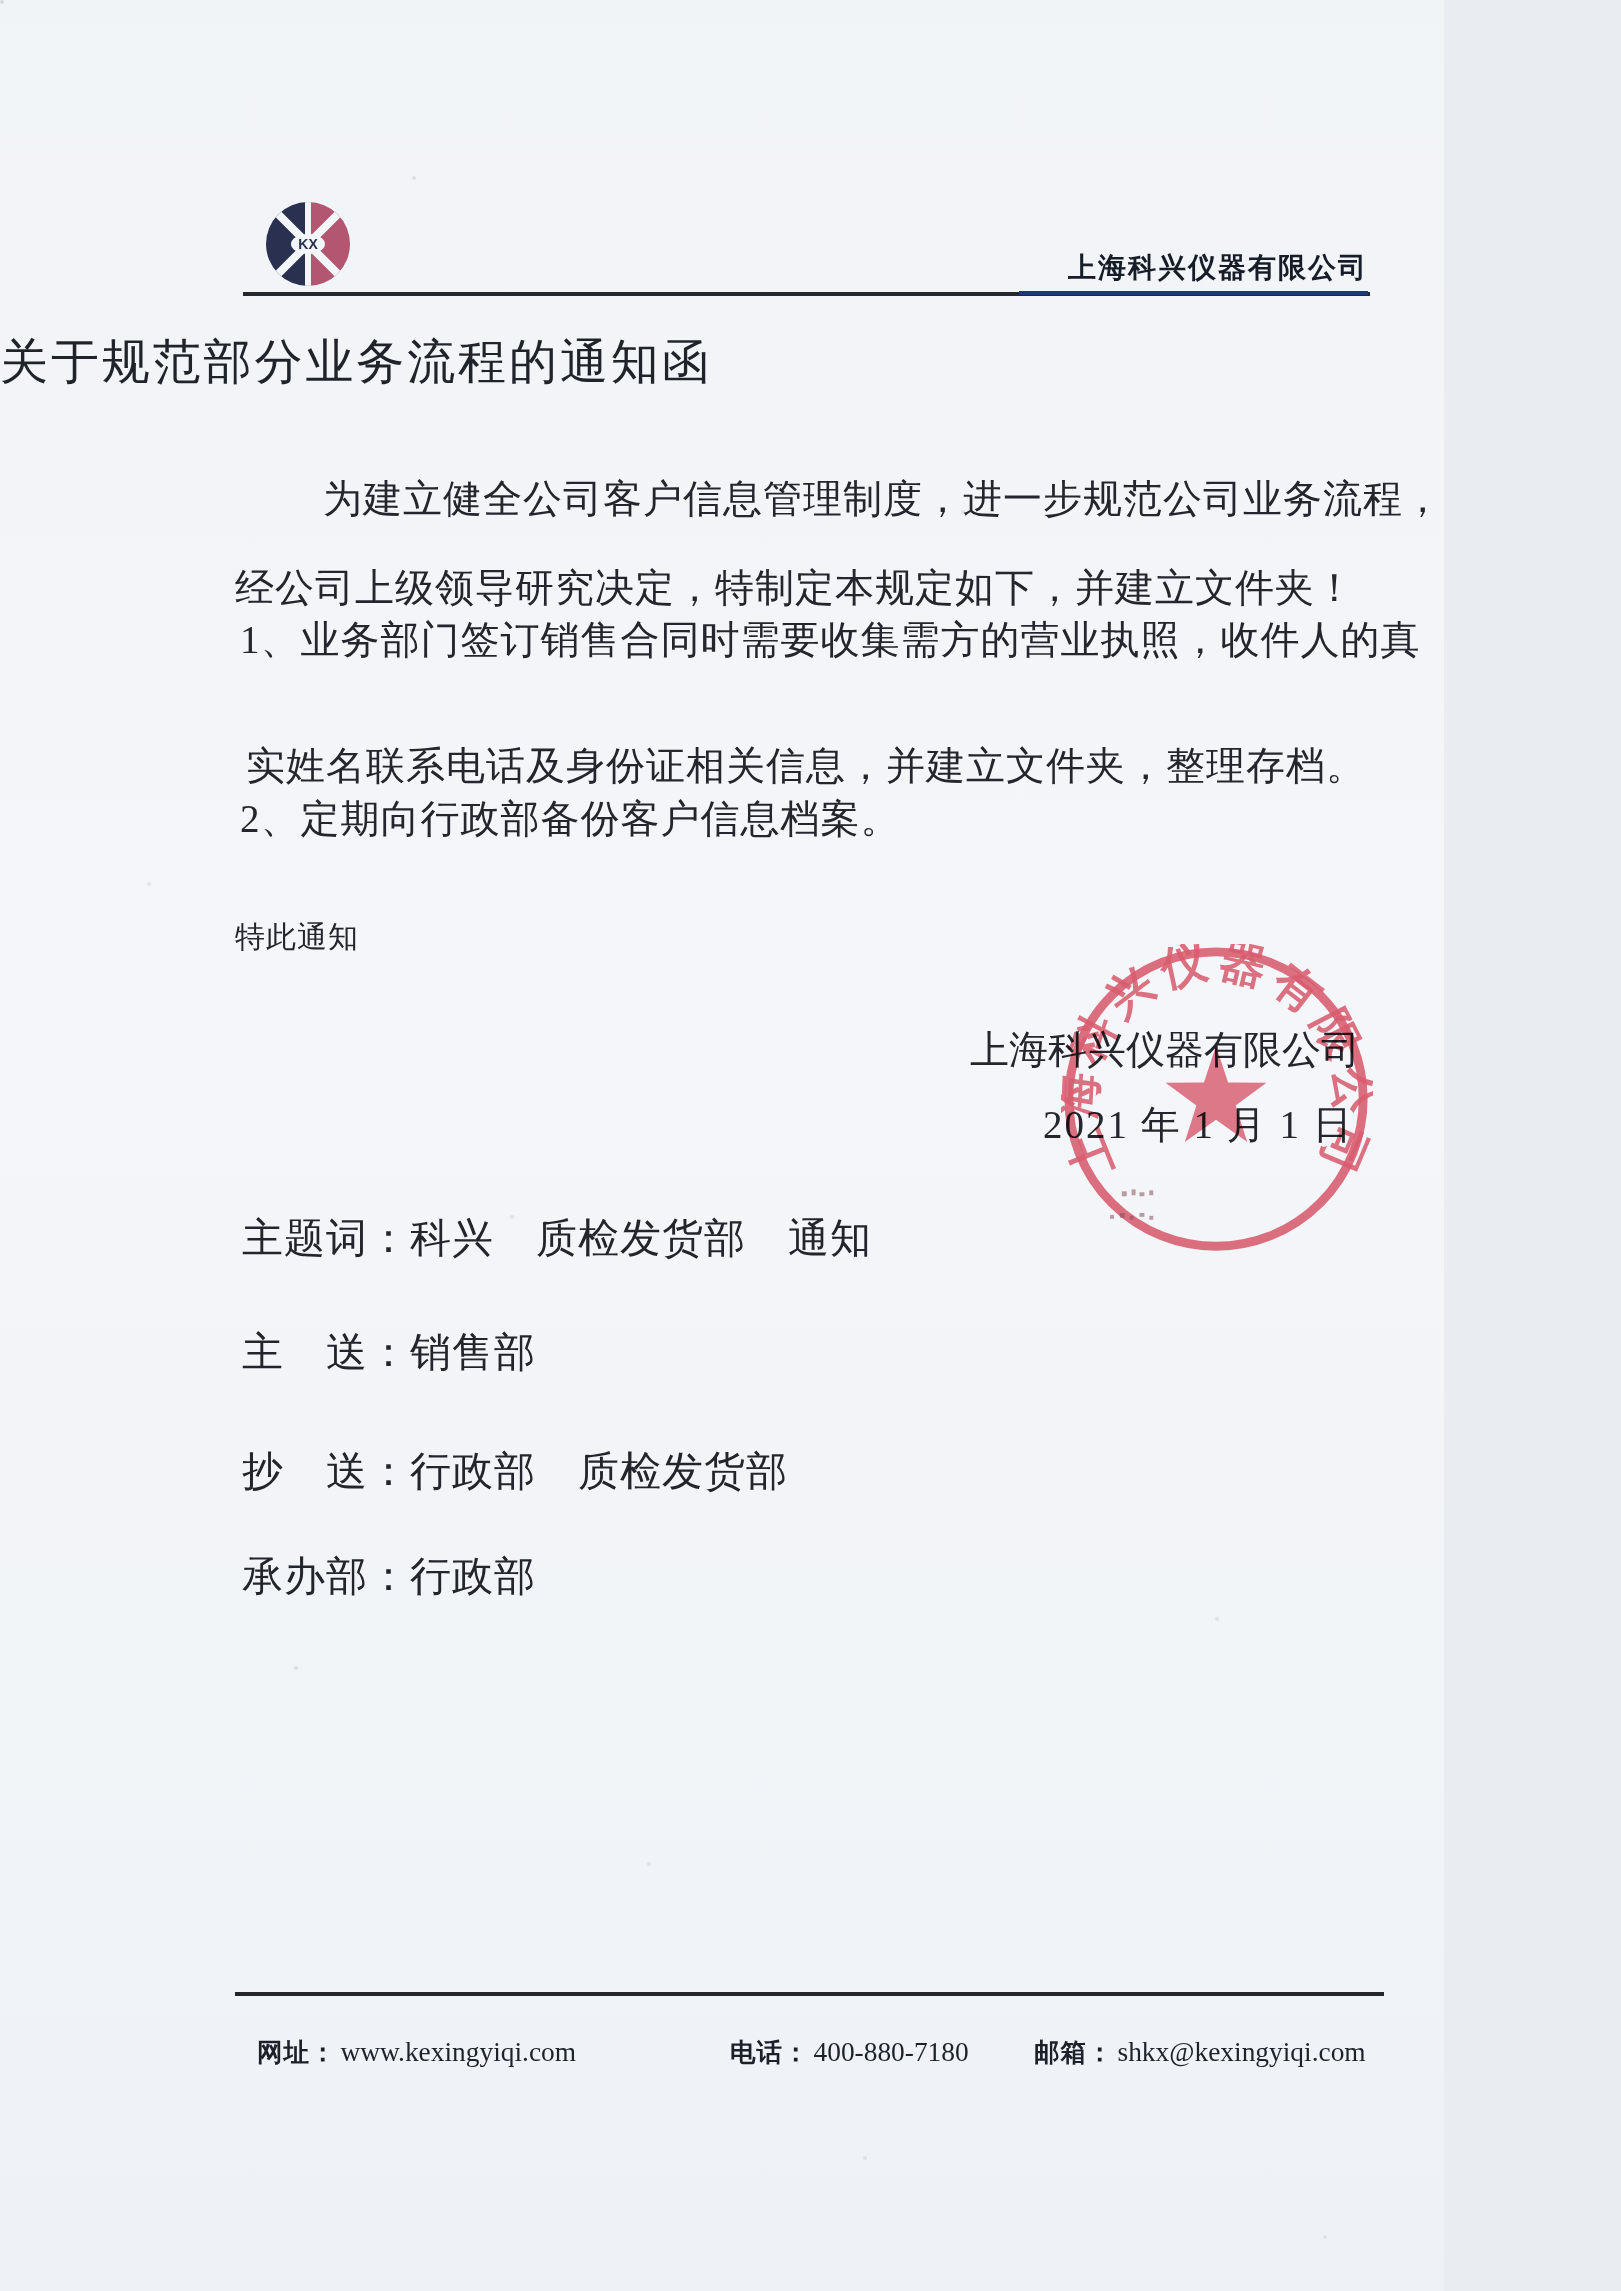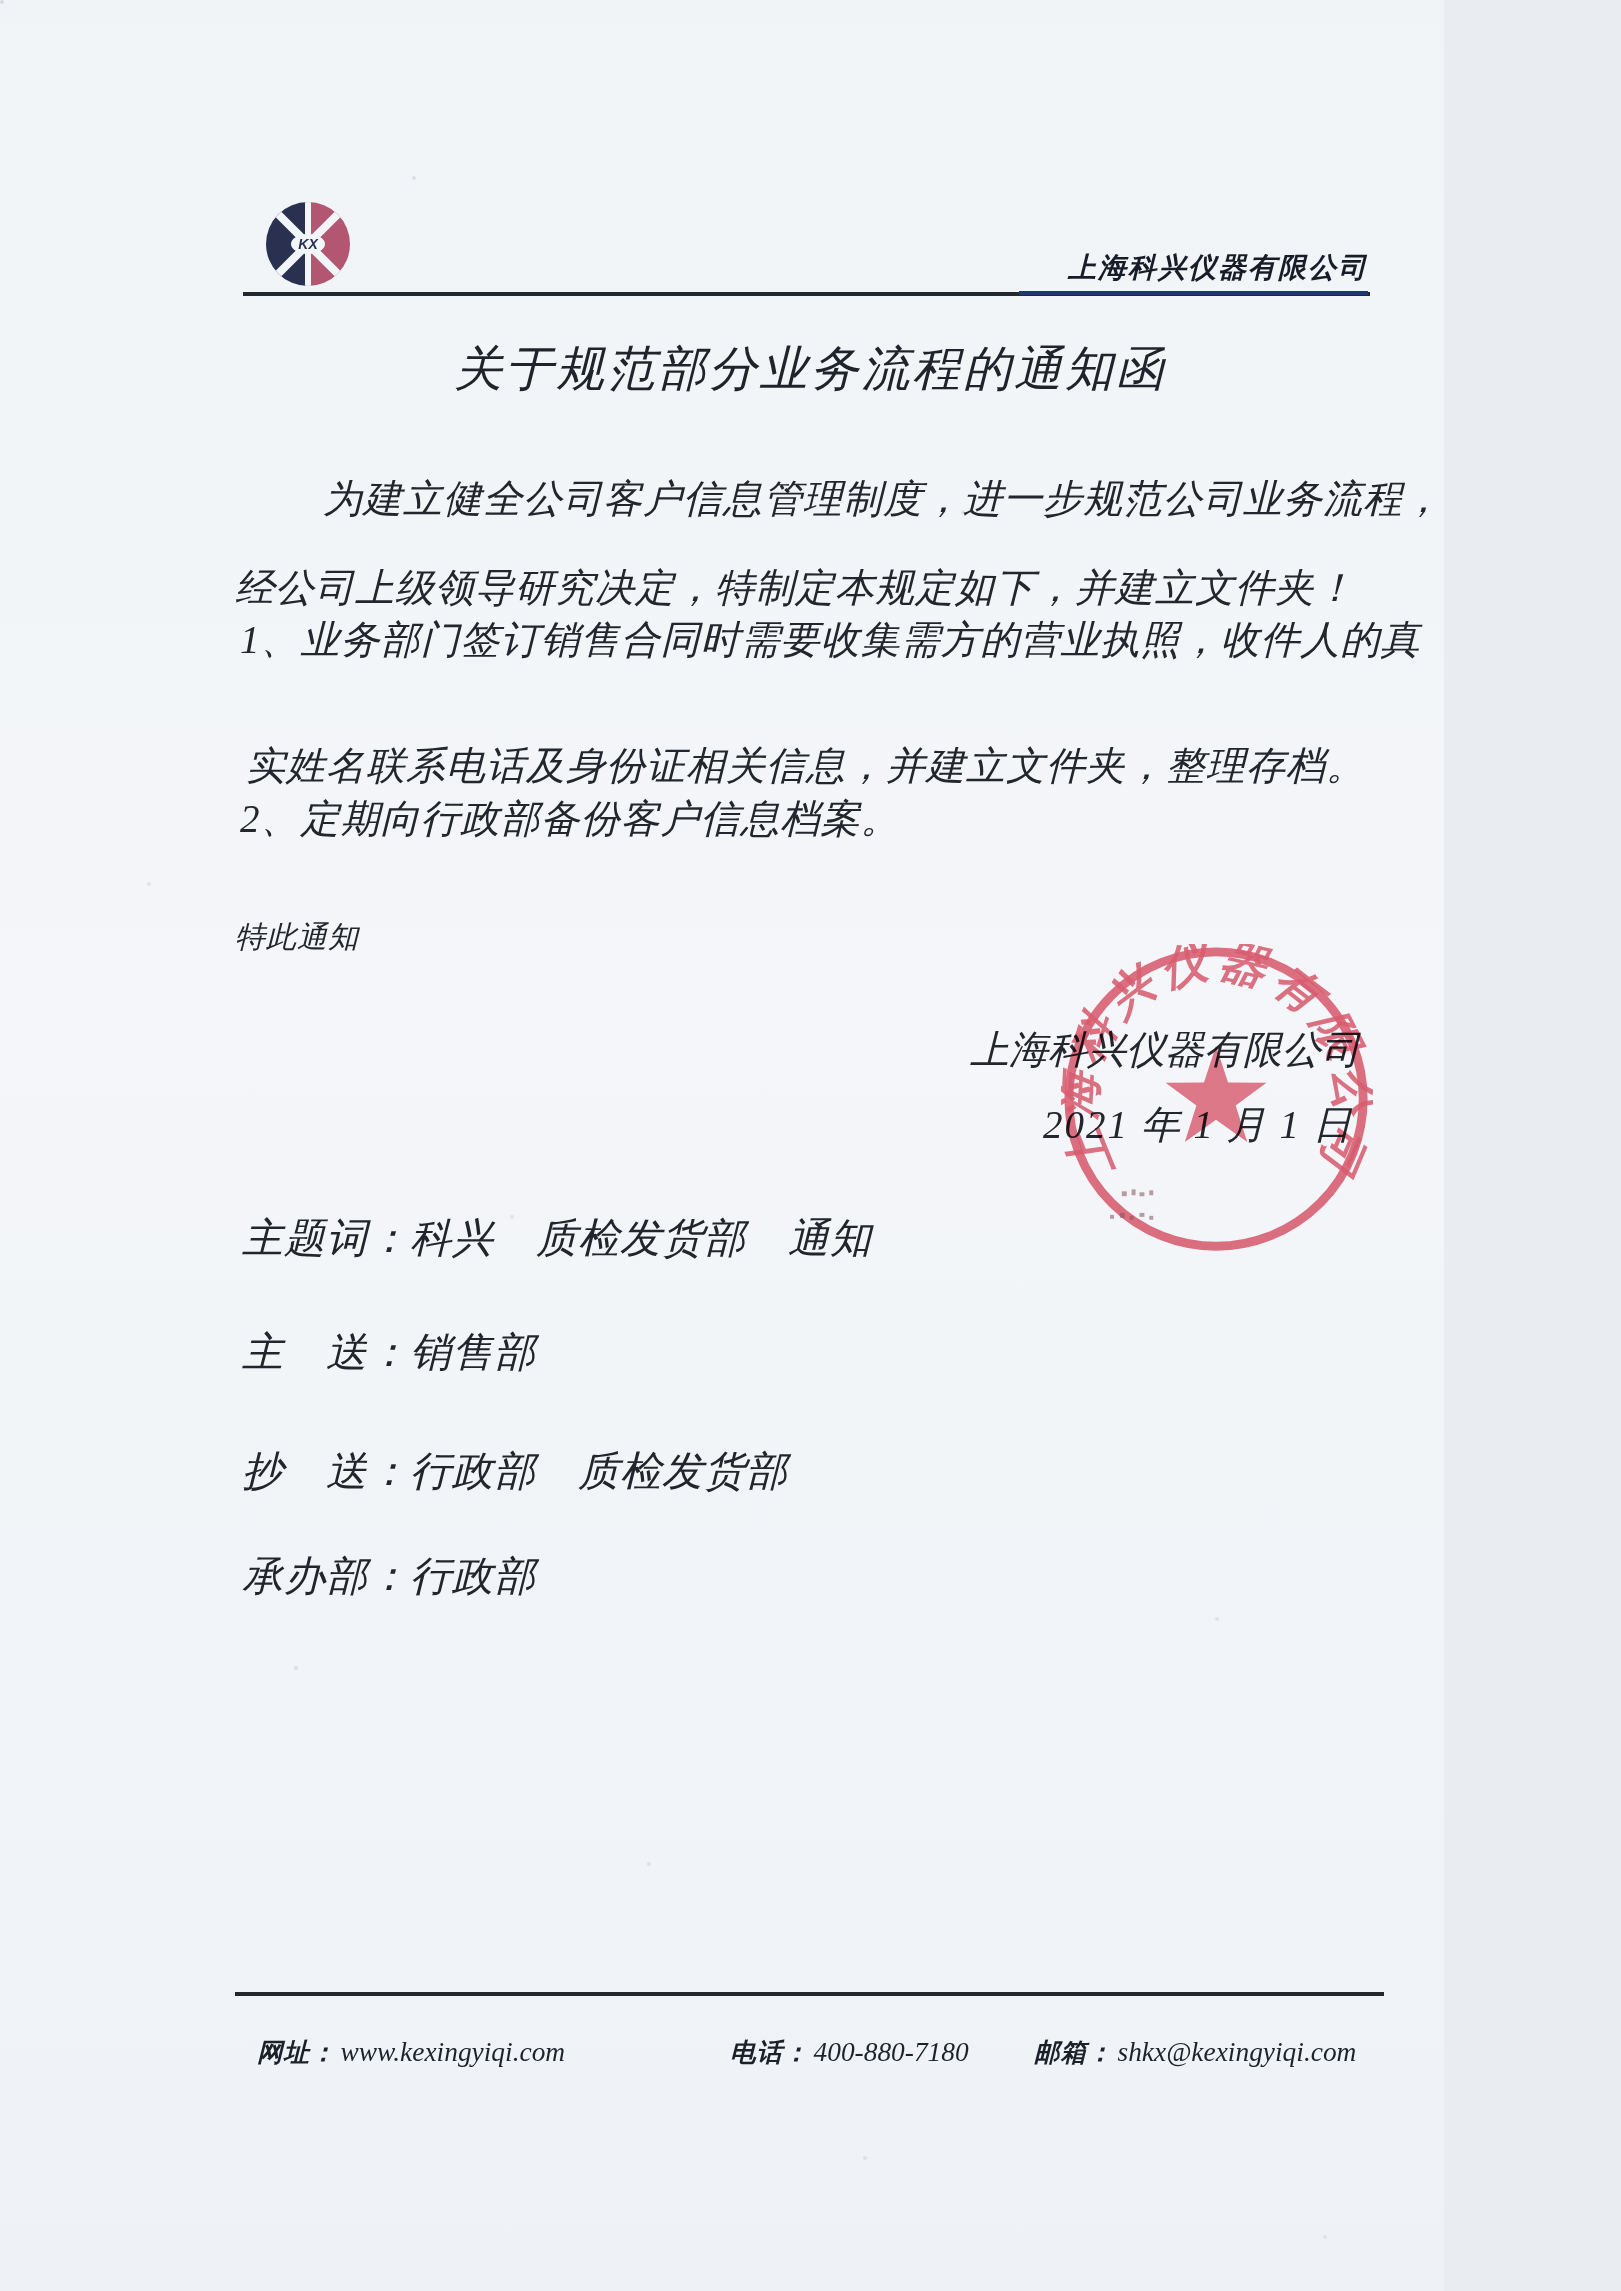--- a/index.html
+++ b/index.html
@@ -7,43 +7,42 @@
     width:1621px;height:2292px;
     background:#e9edf1;
     font-family:"Liberation Serif", serif;
   }
   .page{
     position:relative;
     width:1444px;height:2292px;
     background:linear-gradient(180deg,#f1f4f7 0%,#f4f6f9 45%,#eef2f6 100%);
     overflow:hidden;
     color:#23262c;
-    font-style:italic;
   }
   
   .speckles{
     position:absolute;left:0;top:0;width:3.9px;height:3.9px;border-radius:50%;
     background:rgba(90,100,115,.18);
     box-shadow: 412px 176px 0 rgba(90,100,115,.14), 961px 510px 0 rgba(90,100,115,.12),
       294px 1666px 0 rgba(90,100,115,.15), 647px 1862px 0 rgba(90,100,115,.12),
       1215px 1617px 0 rgba(90,100,115,.12), 510px 1215px 0 rgba(90,100,115,.12),
       147px 882px 0 rgba(90,100,115,.12), 1470px 931px 0 rgba(90,100,115,.10),
       863px 2156px 0 rgba(90,100,115,.12), 1323px 2235px 0 rgba(90,100,115,.10);
   }
   .logo{position:absolute;left:263px;top:199px;width:90px;height:90px;}
   .company-name{
     position:absolute;left:980px;top:249px;width:388px;
     text-align:right;
     font-size:28px;font-weight:bold;letter-spacing:2px;color:#161d28;
   }
   .rule-main{position:absolute;left:243px;top:292px;width:1127px;height:3.9px;background:#23282e;}
   .rule-blue{position:absolute;left:1019px;top:291px;width:349px;height:3.9px;background:#1d3a6e;}
   .doc-title{
-    position:absolute;left:0;top:337px;width:1621px;margin:0;
-    text-align:center;font-size:48px;font-weight:500;letter-spacing:2.9px;color:#1f232a;
+    position:absolute;left:0;top:330px;width:1621px;margin:0;
+    font-size:48px;font-weight:500;letter-spacing:2.9px;color:#1f232a;
   }
   .body-line{position:absolute;font-size:39px;letter-spacing:1px;white-space:nowrap;color:#23262c;}
   .bl-1{left:323px;top:472px;}
   .bl-2{left:235px;top:561px;}
   .bl-3{left:240px;top:613px;}
   .bl-4{left:246px;top:739px;}
   .bl-5{left:240px;top:782px;margin-top:10px;}
   .bl-6{left:235px;top:917px;font-size:30px;}
   .sig-company{position:absolute;left:970px;top:1023px;font-size:39px;white-space:nowrap;}
   .sig-date{position:absolute;left:1043px;top:1098px;font-size:39px;white-space:nowrap;letter-spacing:2px;}

